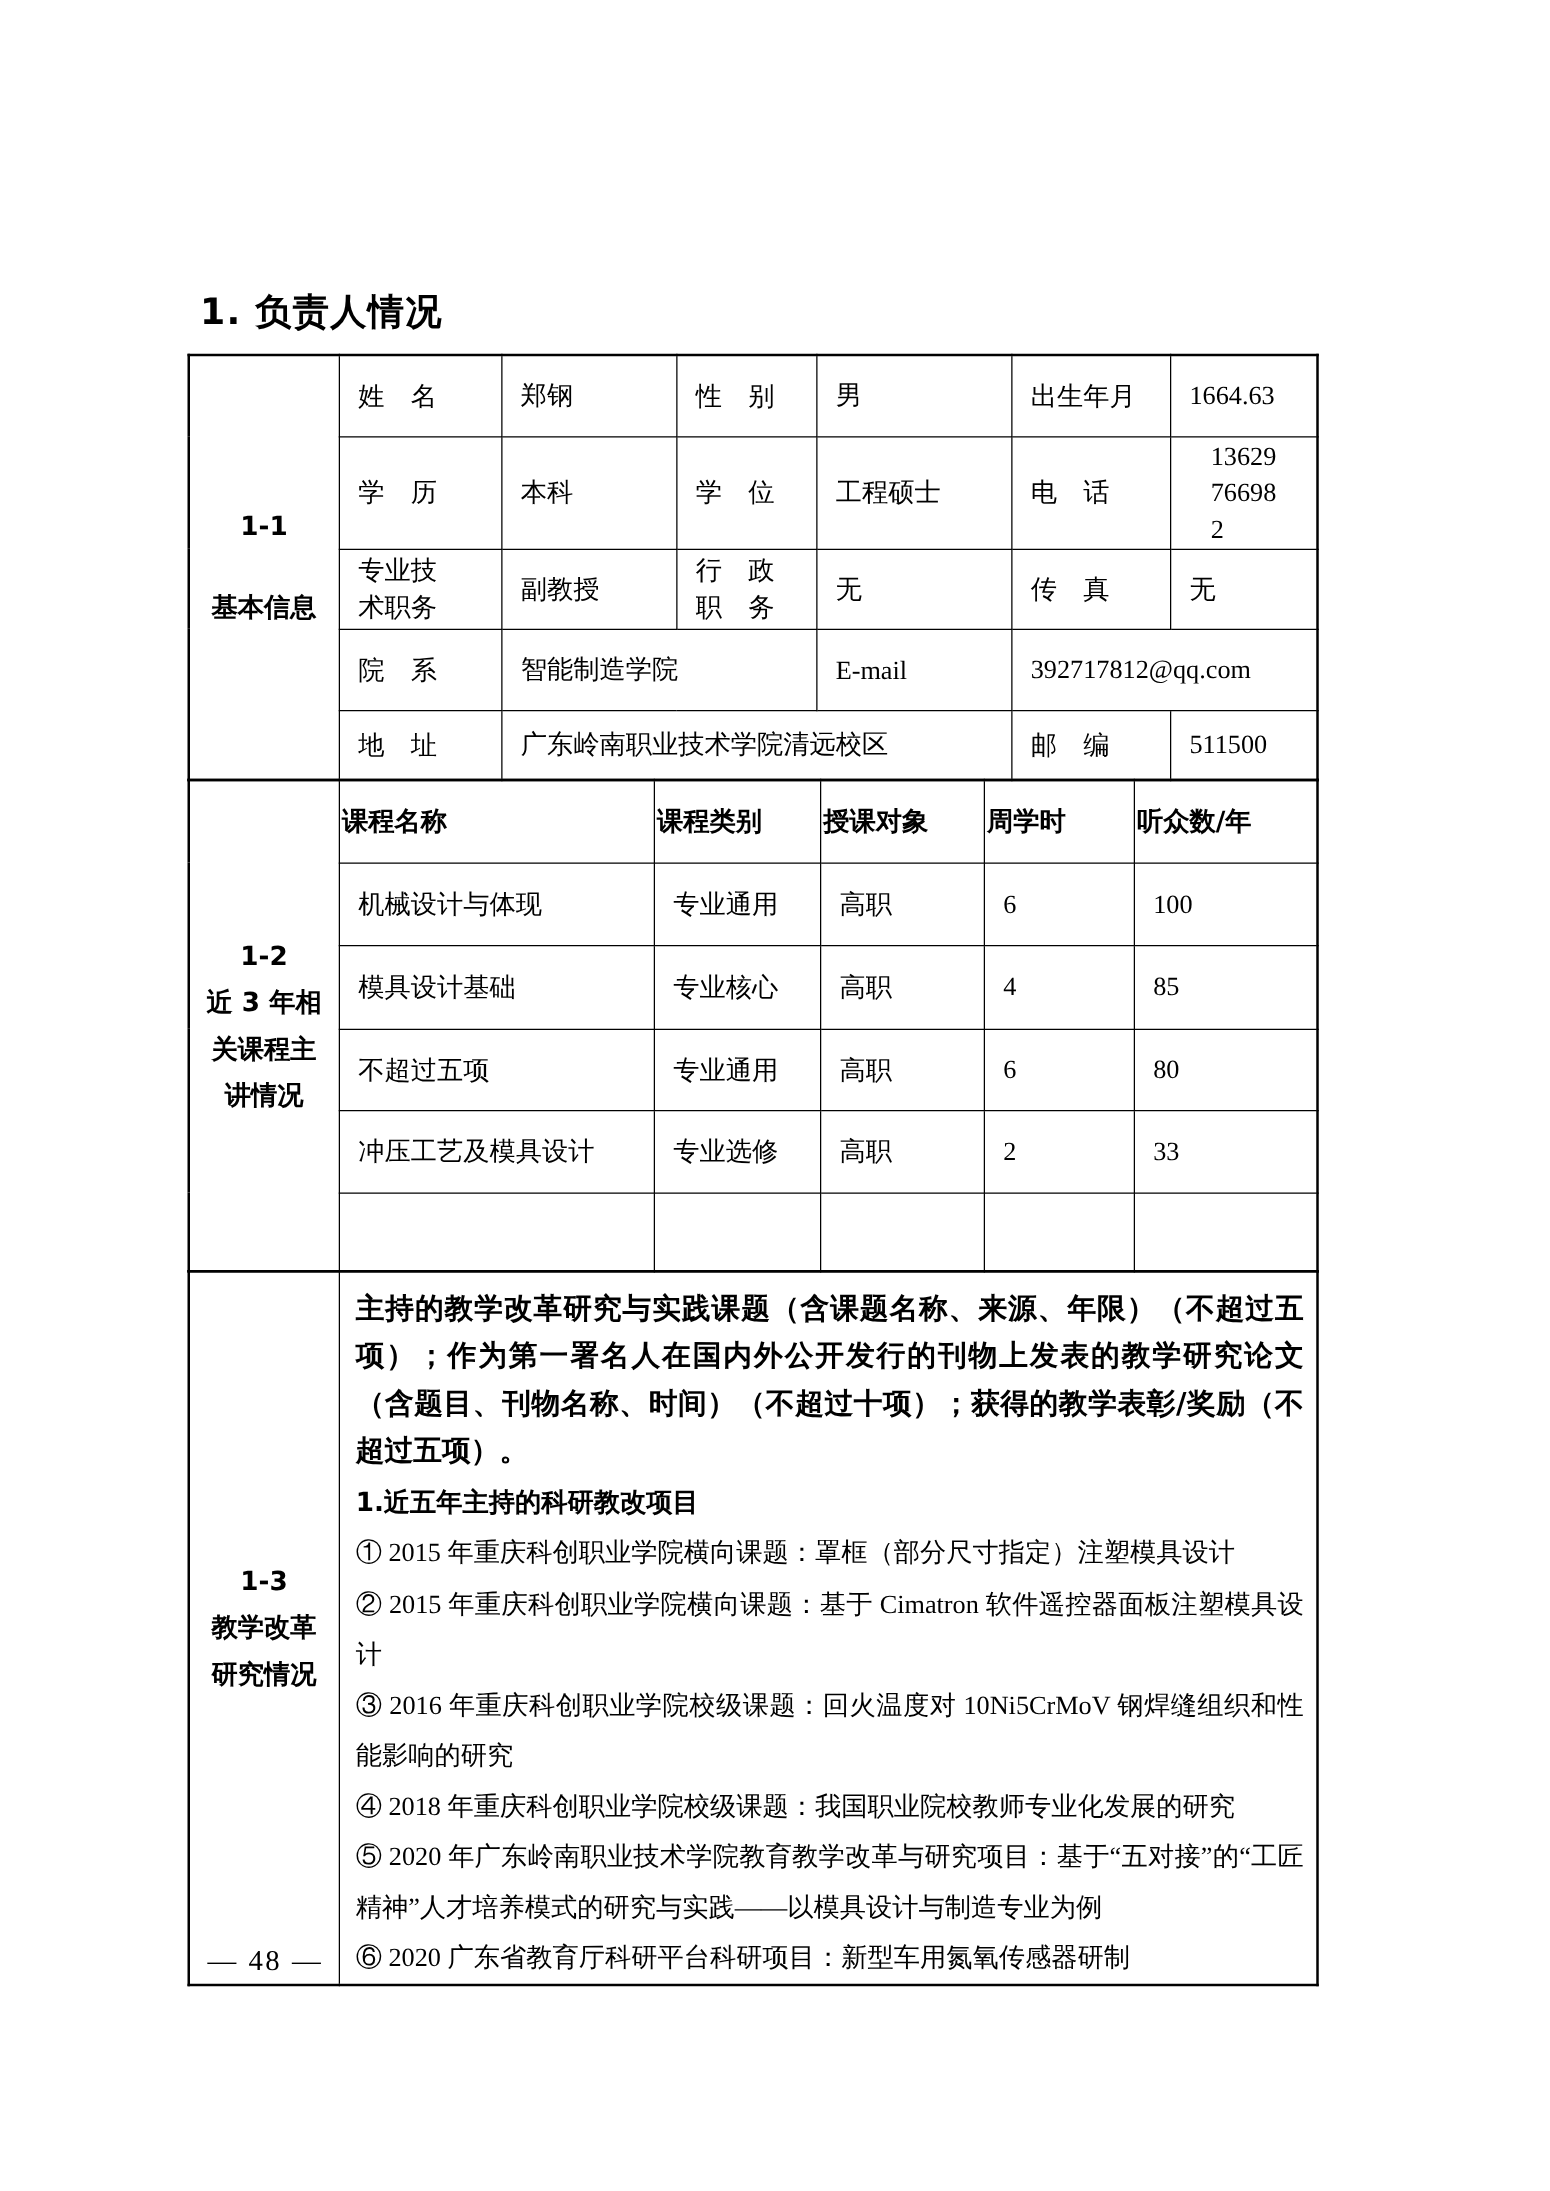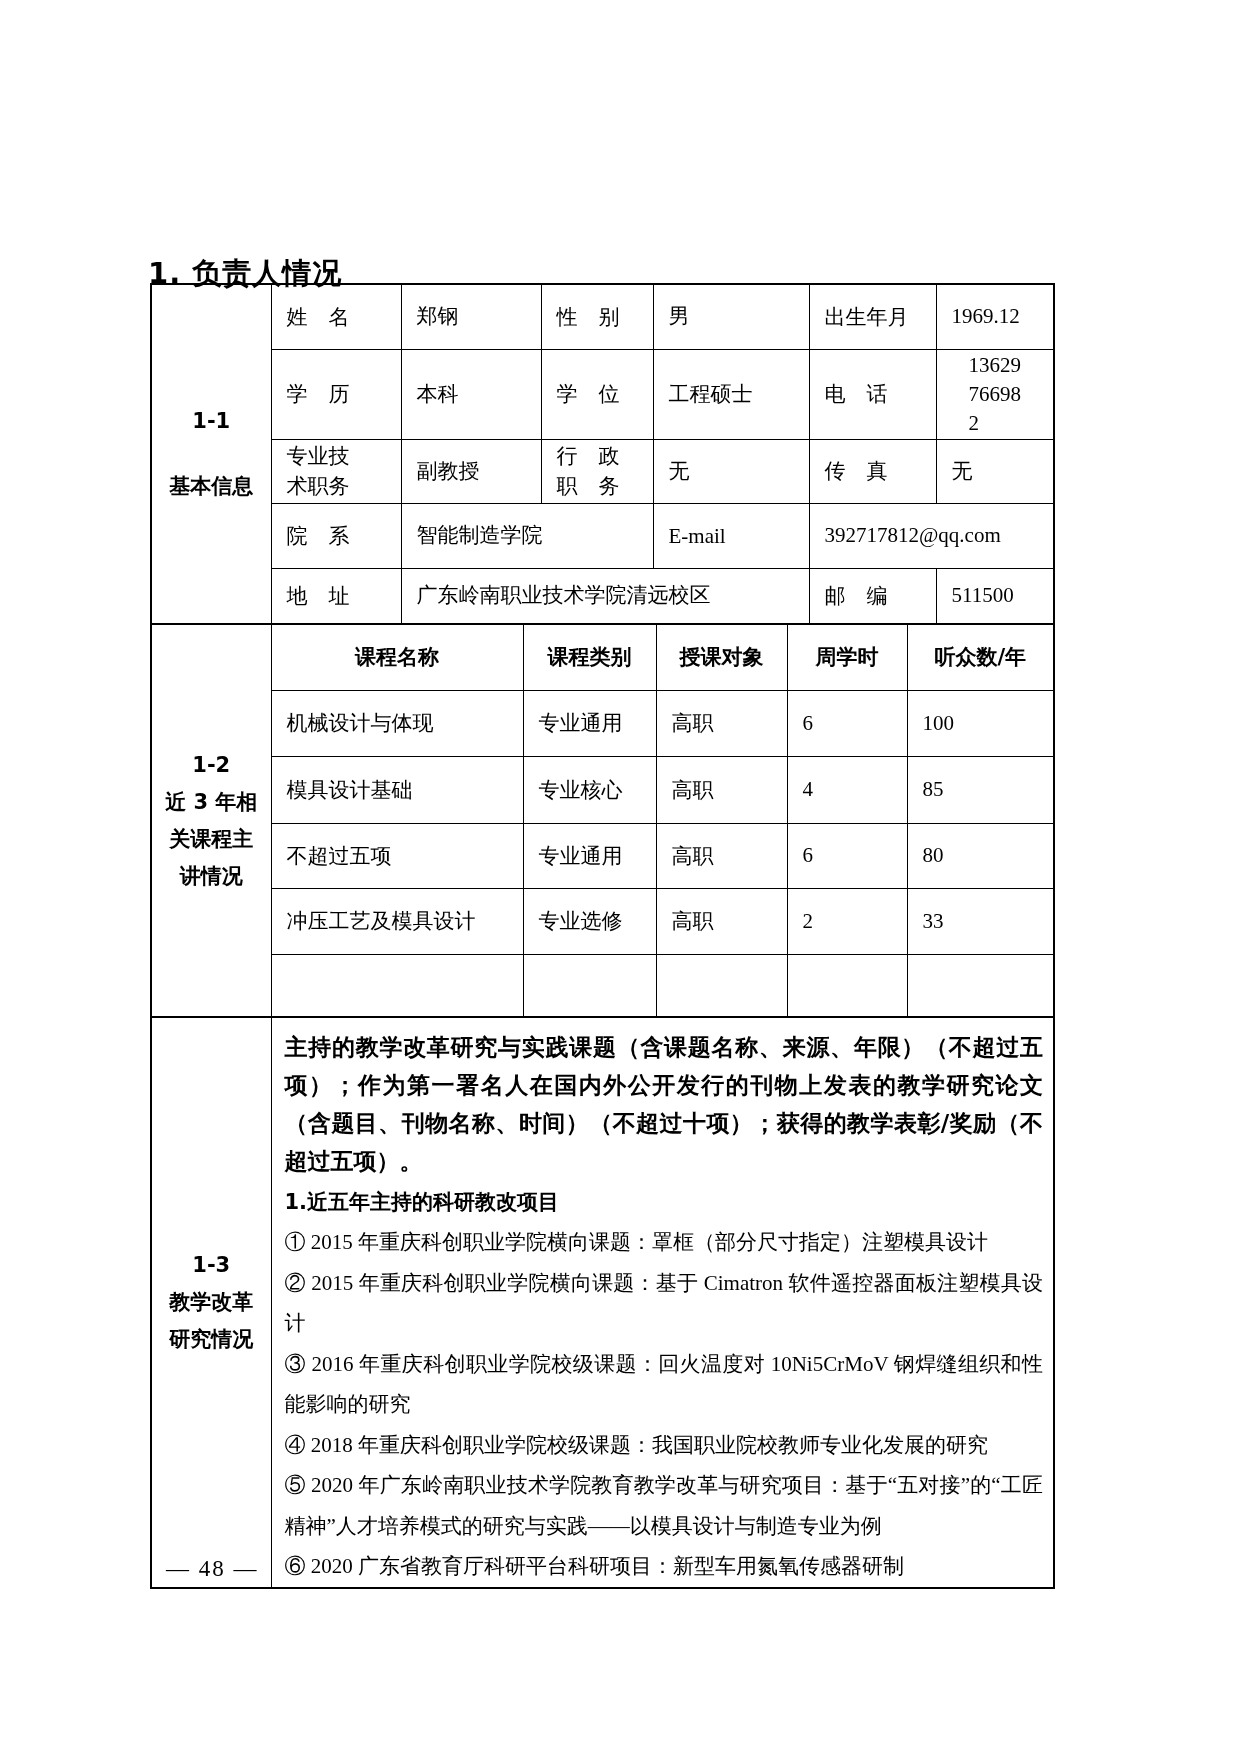--- a/index.html
+++ b/index.html
@@ -4,41 +4,41 @@
 <style>
   html,body{margin:0;padding:0;}
   body{
     width:1240px;height:1753px;position:relative;background:#ffffff;color:#000;
     font-family:"Liberation Serif","DejaVu Serif",serif;
     -webkit-font-smoothing:antialiased;
   }
   .hei{font-family:"DejaVu Sans","Liberation Sans",sans-serif;font-weight:bold;}
 
   .page-title{
-    position:absolute;left:148px;top:230px;
-    font-size:29px;letter-spacing:1px;margin-top:24px;
+    position:absolute;left:160px;top:230px;
+    font-size:29px;letter-spacing:1px;
   }
 
   .doc{position:absolute;left:150px;top:283px;width:907px;}
   table.tbl{border-collapse:collapse;table-layout:fixed;width:903px;border:2px solid #000;}
   table.tbl td{border:1px solid #000;vertical-align:middle;font-size:21px;overflow:hidden;margin-left:16px;}
   table.t2,table.t3{margin-top:-2px;}
 
   td.side{
     text-align:center;vertical-align:middle;padding:0 4px;
     font-size:21px;line-height:37px;
   }
   td.side .sideline{display:block;}
   td.side .gap-after{margin-bottom:28px;}
 
   td.lbl{padding-left:15px;white-space:pre-line;line-height:30px;}
   td.val{padding-left:15px;line-height:29px;}
   td.brk{word-break:break-all;padding-right:22px;padding-left:32px;}
 
-  td.colhead{text-align:center;padding:0 2px;font-size:21px;}
+  td.colhead{text-align:left;padding:0 2px;font-size:21px;}
   td.cell{padding-left:15px;}
 
   td.freecell{vertical-align:top;padding:10px 10px 0 13px;text-align:justify;}
   .intro{margin:0;font-size:23px;line-height:38px;text-align:justify;}
   .subhead{margin:2px 0 0 0;font-size:21px;line-height:40px;text-align:left;}
   .item{margin:0;font-size:21px;line-height:40.5px;text-align:justify;}
 
   .page-number{
     position:absolute;left:166px;top:1556px;
     font-size:23px;letter-spacing:2px;
@@ -65,21 +65,21 @@
         <tr style="height:65px">
       <td class="side hei" rowspan="5">
         <span class="sideline gap-after">1-1</span>
         <span class="sideline">基本信息</span>
       </td>
       <td class="lbl">姓　名</td>
       <td class="val">郑钢</td>
       <td class="lbl">性　别</td>
       <td class="val">男</td>
       <td class="lbl">出生年月</td>
-      <td class="val">1969.12</td>
+      <td class="val">1664.63</td>
     </tr>
     <tr style="height:66px">
       <td class="lbl">学　历</td>
       <td class="val">本科</td>
       <td class="lbl">学　位</td>
       <td class="val">工程硕士</td>
       <td class="lbl">电　话</td>
       <td class="val brk">13629766982</td>
     </tr>
     <tr style="height:64px">

